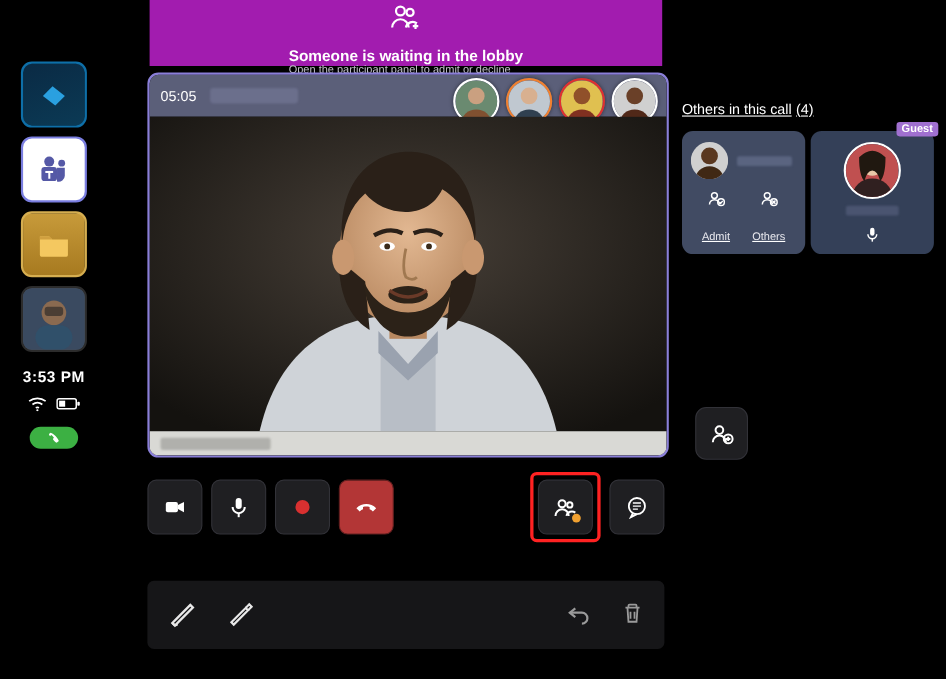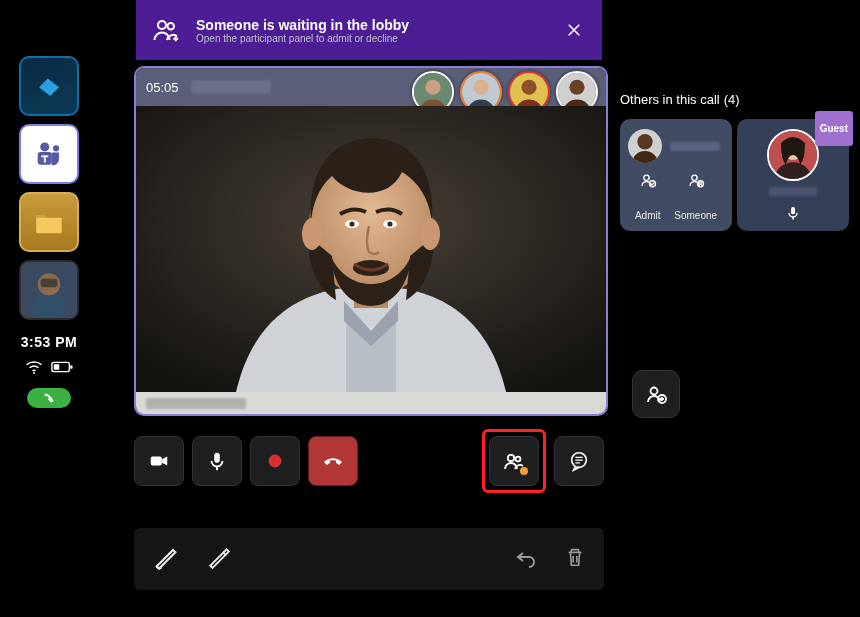--- a/index.html
+++ b/index.html
@@ -95,26 +95,27 @@
     margin-top: 6px;
   }
 
   
   .lobby-banner {
     position: absolute;
     left: 136px;
     top: 0;
     width: 466px;
     height: 60px;
-    background: #4c1d95;
+    background: #a21caf;
     display: flex;
     align-items: center;
     padding: 0 14px 0 14px;
     box-sizing: border-box;
     gap: 12px;
+    flex-direction: column;
   }
   .lobby-banner .icon-slot {
     width: 34px;
     display: flex;
     justify-content: center;
   }
   .lobby-banner .text {
     flex: 1;
   }
   .lobby-banner .title {
@@ -260,20 +261,21 @@
     box-sizing: border-box;
   }
   .pen-tray .flex-spacer { flex: 1; }
 
   
   .others-panel {
     position: absolute;
     left: 620px;
     top: 92px;
     width: 236px;
+    text-decoration: underline;
   }
   .others-title-row {
     display: flex;
     align-items: baseline;
     font-size: 13px;
     gap: 4px;
   }
   .others-cards {
     display: flex;
     gap: 5px;
@@ -294,21 +296,21 @@
   .participant-card.dim {
     background: var(--card-bg2);
   }
   .guest-badge {
     position: absolute;
     top: -8px;
     right: -4px;
     background: var(--guest-badge);
     color: #fff;
     font-size: 10px;
-    padding: 12px 5px;
+    padding: 1px 5px;
     border-radius: 3px;
     font-weight: 600;
   }
   .card-top {
     display: flex;
     align-items: center;
     gap: 8px;
     width: 100%;
   }
   .card-avatar {
@@ -655,21 +657,21 @@
           </div>
           <div class="card-action">
             <div class="ico">
               <svg width="18" height="18" viewBox="0 0 24 24" fill="none" stroke="#fff" stroke-width="1.8">
                 <circle cx="10" cy="9" r="3.5"></circle>
                 <path d="M4 20 a6 6 0 0 1 12 0"></path>
                 <circle cx="18" cy="17" r="4"></circle>
                 <path d="M16 15 L20 19 M20 15 L16 19"></path>
               </svg>
             </div>
-            <span>Someone</span>
+            <span>Others</span>
           </div>
         </div>
       </div>
 
       <div class="participant-card dim">
         <div class="guest-badge">Guest</div>
         <div class="card2-inner">
           <div class="card-avatar big" style="border:2px solid #fff">
             <svg viewBox="0 0 40 40">
                 <rect width="40" height="40" fill="#c05050"></rect>

